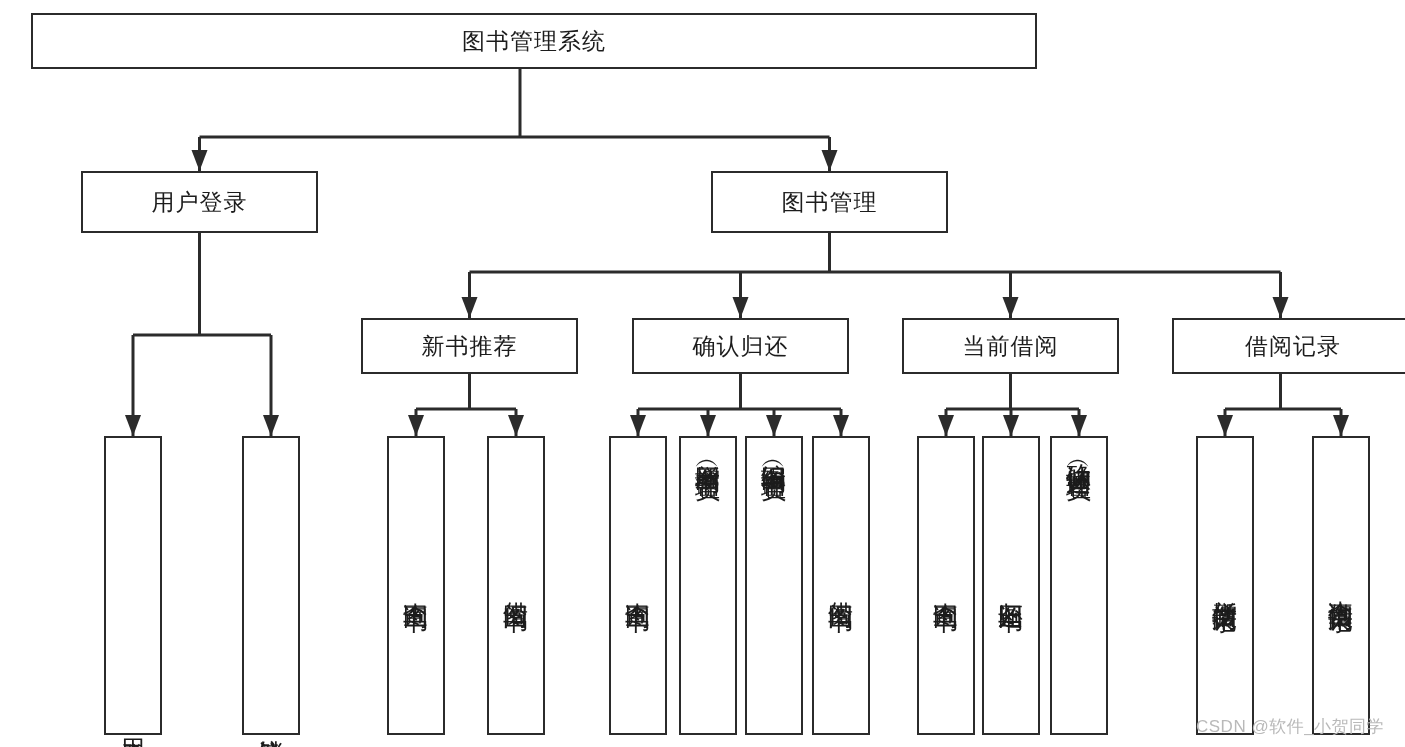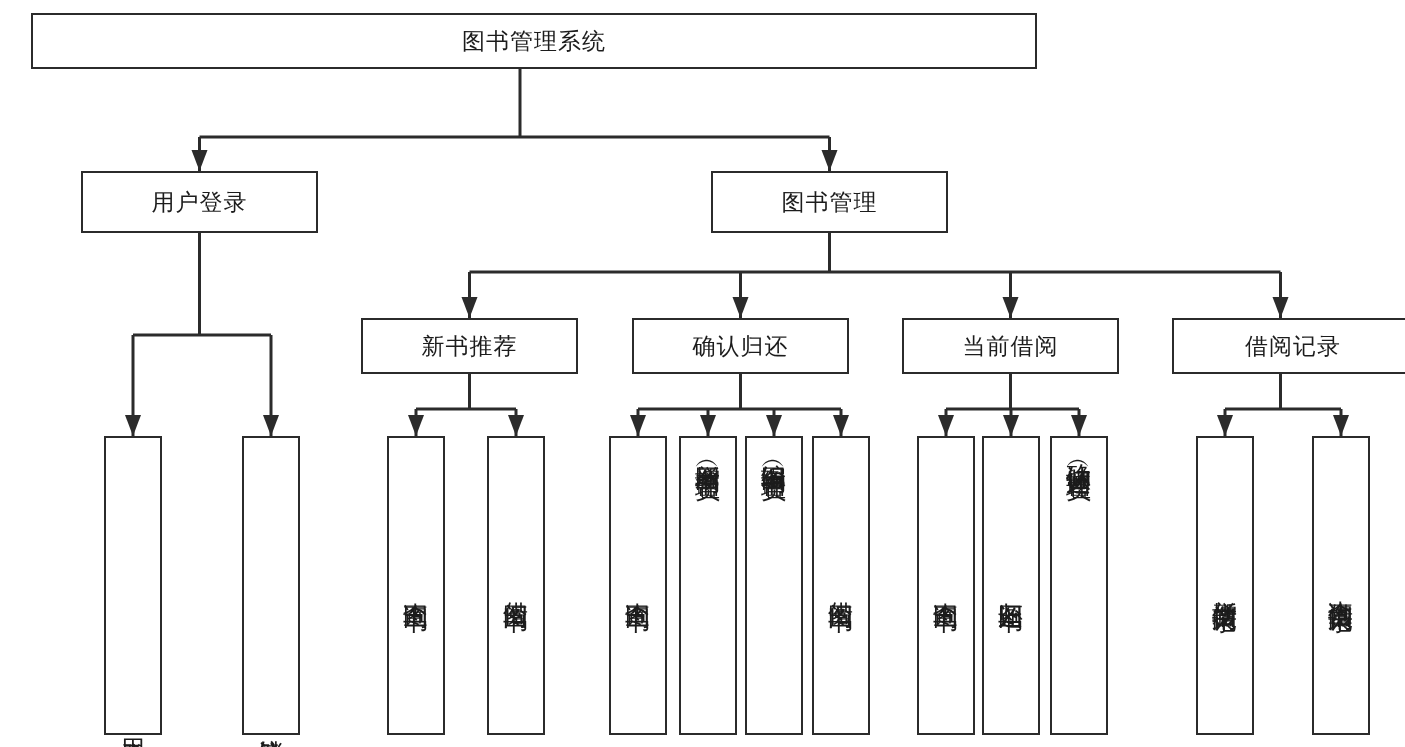--- a/index.html
+++ b/index.html
@@ -184,13 +184,14 @@
       <div class="node vert anchor-top" style="left: 1050px; top: 436px; width: 58px; height: 299px;">
         <span class="node-label">确认归还（管理员）</span>
       </div>
       <div class="node vert anchor-center" style="left: 1196px; top: 436px; width: 58px; height: 299px;">
         <span class="node-label">新增借阅记录</span>
       </div>
       <div class="node vert anchor-center" style="left: 1312px; top: 436px; width: 58px; height: 299px;">
         <span class="node-label">查询借阅记录</span>
       </div>
     </div>
+  <div class="watermark" style="left: 1196px; top: 715px;">CSDN @软件_小贺同学</div>
 </div>
 
 </body></html>

